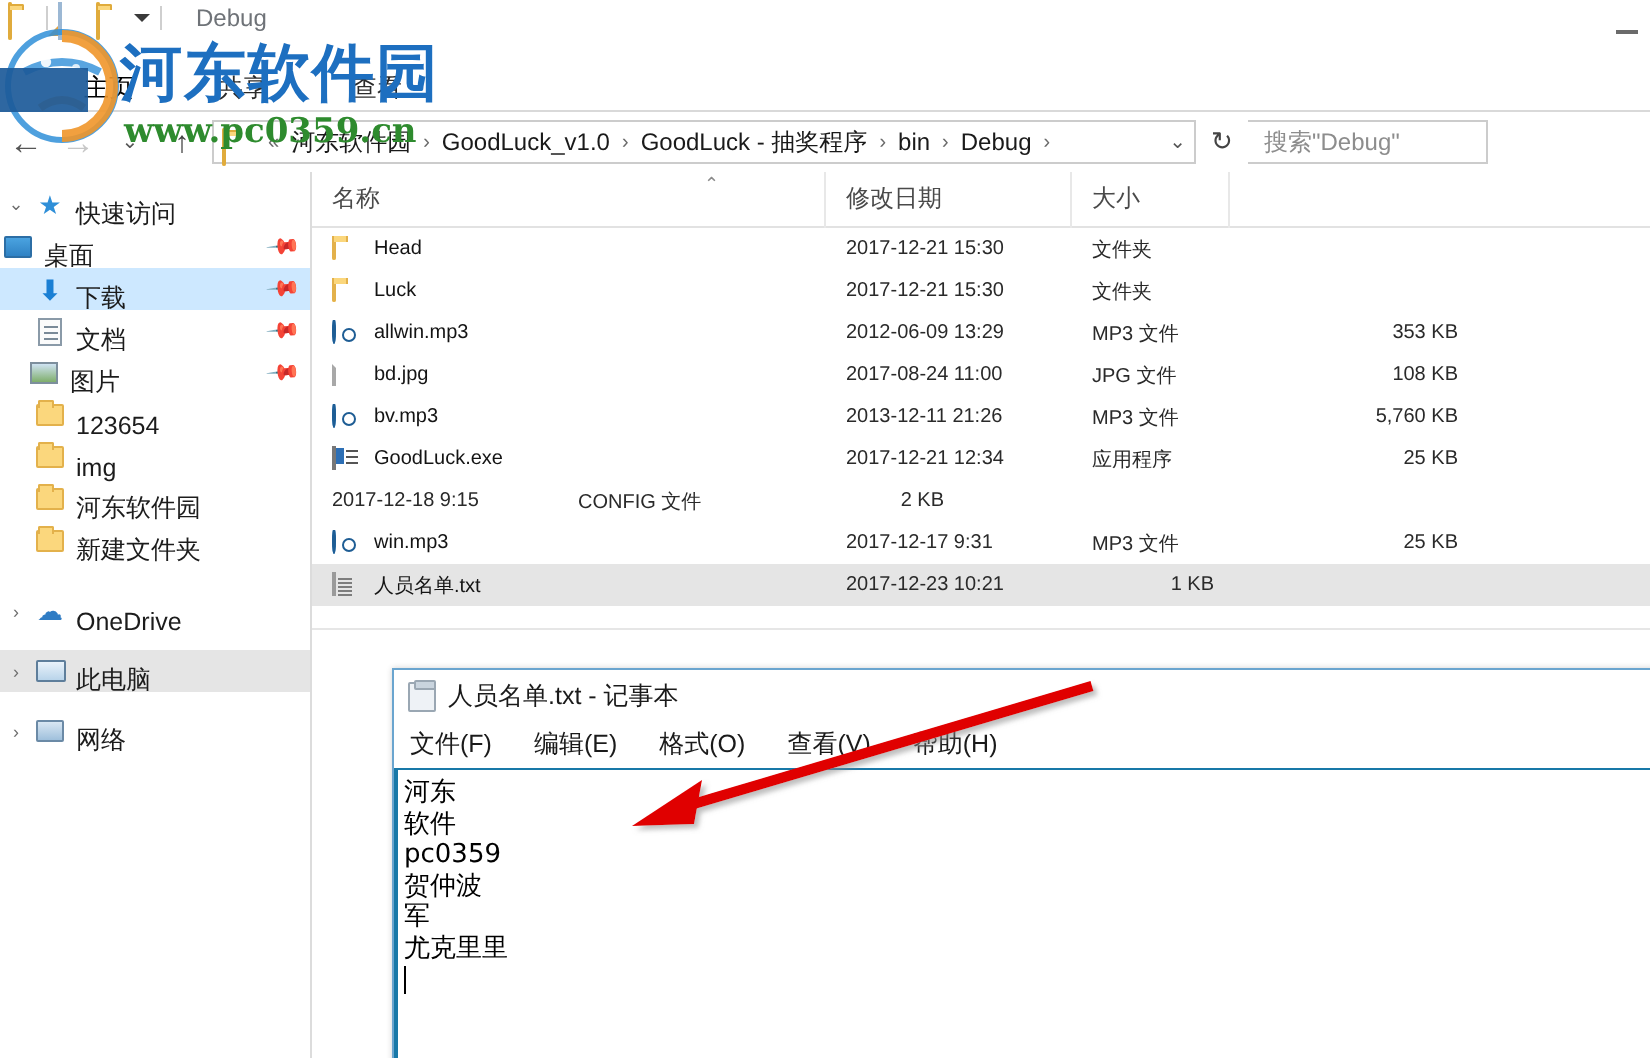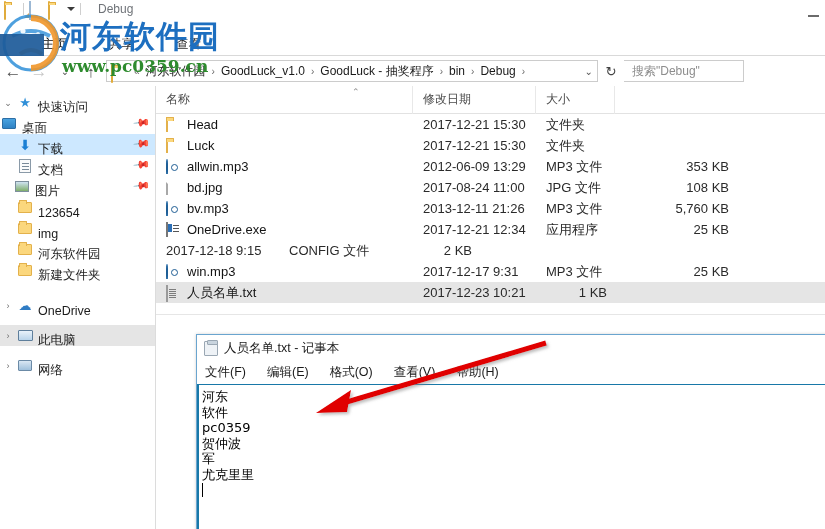--- a/index.html
+++ b/index.html
@@ -126,21 +126,21 @@
     border-right: 1px solid #e8e8e8; position: relative;
   }
   .col-name { width: 257px; }
   .col-date { width: 123px; }
   .col-type { width: 122px; }
   .col-size { width: 79px; justify-content: flex-start; }
   .sort-caret {
     position: absolute; left: 196px; top: 1px; font-size: 9px; color: #8b8b8b;
   }
   .row {
-    height: 21px; display: flex; align-items: center; font-size: 13px; color: #141414;
+    height: 21px; display: flex; align-items: center; font-size: 10px; color: #141414;
   }
   .row.sel { background: #e5e5e5; }
   .cell { padding-left: 10px; white-space: nowrap; overflow: hidden; }
   .c-name { width: 257px; display: flex; align-items: center; gap: 6px; }
   .c-date { width: 123px; color: #2a2a2a; }
   .c-type { width: 122px; color: #2a2a2a; }
   .c-size { width: 79px; text-align: right; padding-right: 8px; padding-left: 0; color: #2a2a2a; }
 
   .fi { width: 15px; height: 14px; flex: 0 0 15px; position: relative; }
   .fi-folder { width: 14px; height: 11px; margin-top: 2px; background: #fbd77d; border: 1px solid #e3b14b; border-radius: 1px; }
@@ -441,21 +441,21 @@
             <span>bv.mp3</span>
           </div>
           <div class="cell c-date">2013-12-11 21:26</div>
           <div class="cell c-type">MP3 文件</div>
           <div class="cell c-size">5,760 KB</div>
         </div>
 
         <div class="row">
           <div class="cell c-name">
             <span class="fi"><span class="fi-exe"></span></span>
-            <span>OneDrive.exe</span>
+            <span>GoodLuck.exe</span>
           </div>
           <div class="cell c-date">2017-12-21 12:34</div>
           <div class="cell c-type">应用程序</div>
           <div class="cell c-size">25 KB</div>
         </div>
 
         <div class="row">
           <div class="cell c-date">2017-12-18 9:15</div>
           <div class="cell c-type">CONFIG 文件</div>
           <div class="cell c-size">2 KB</div>

